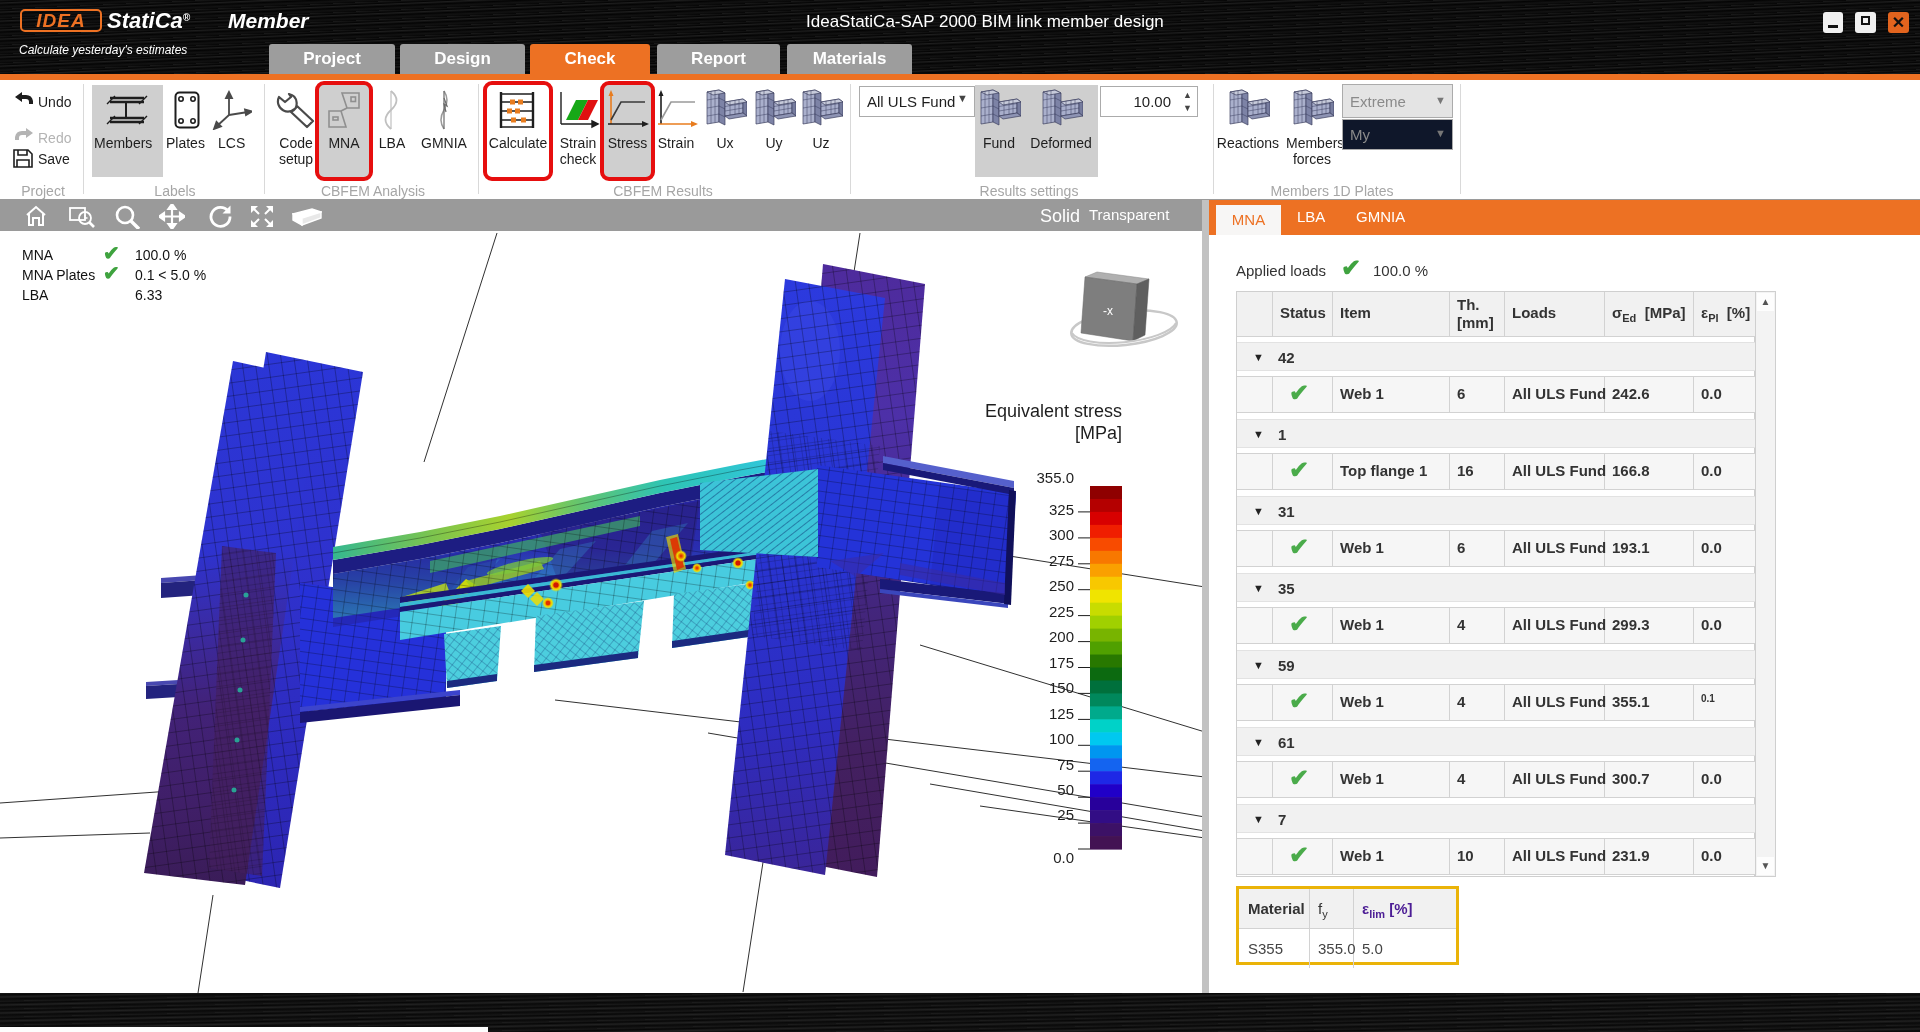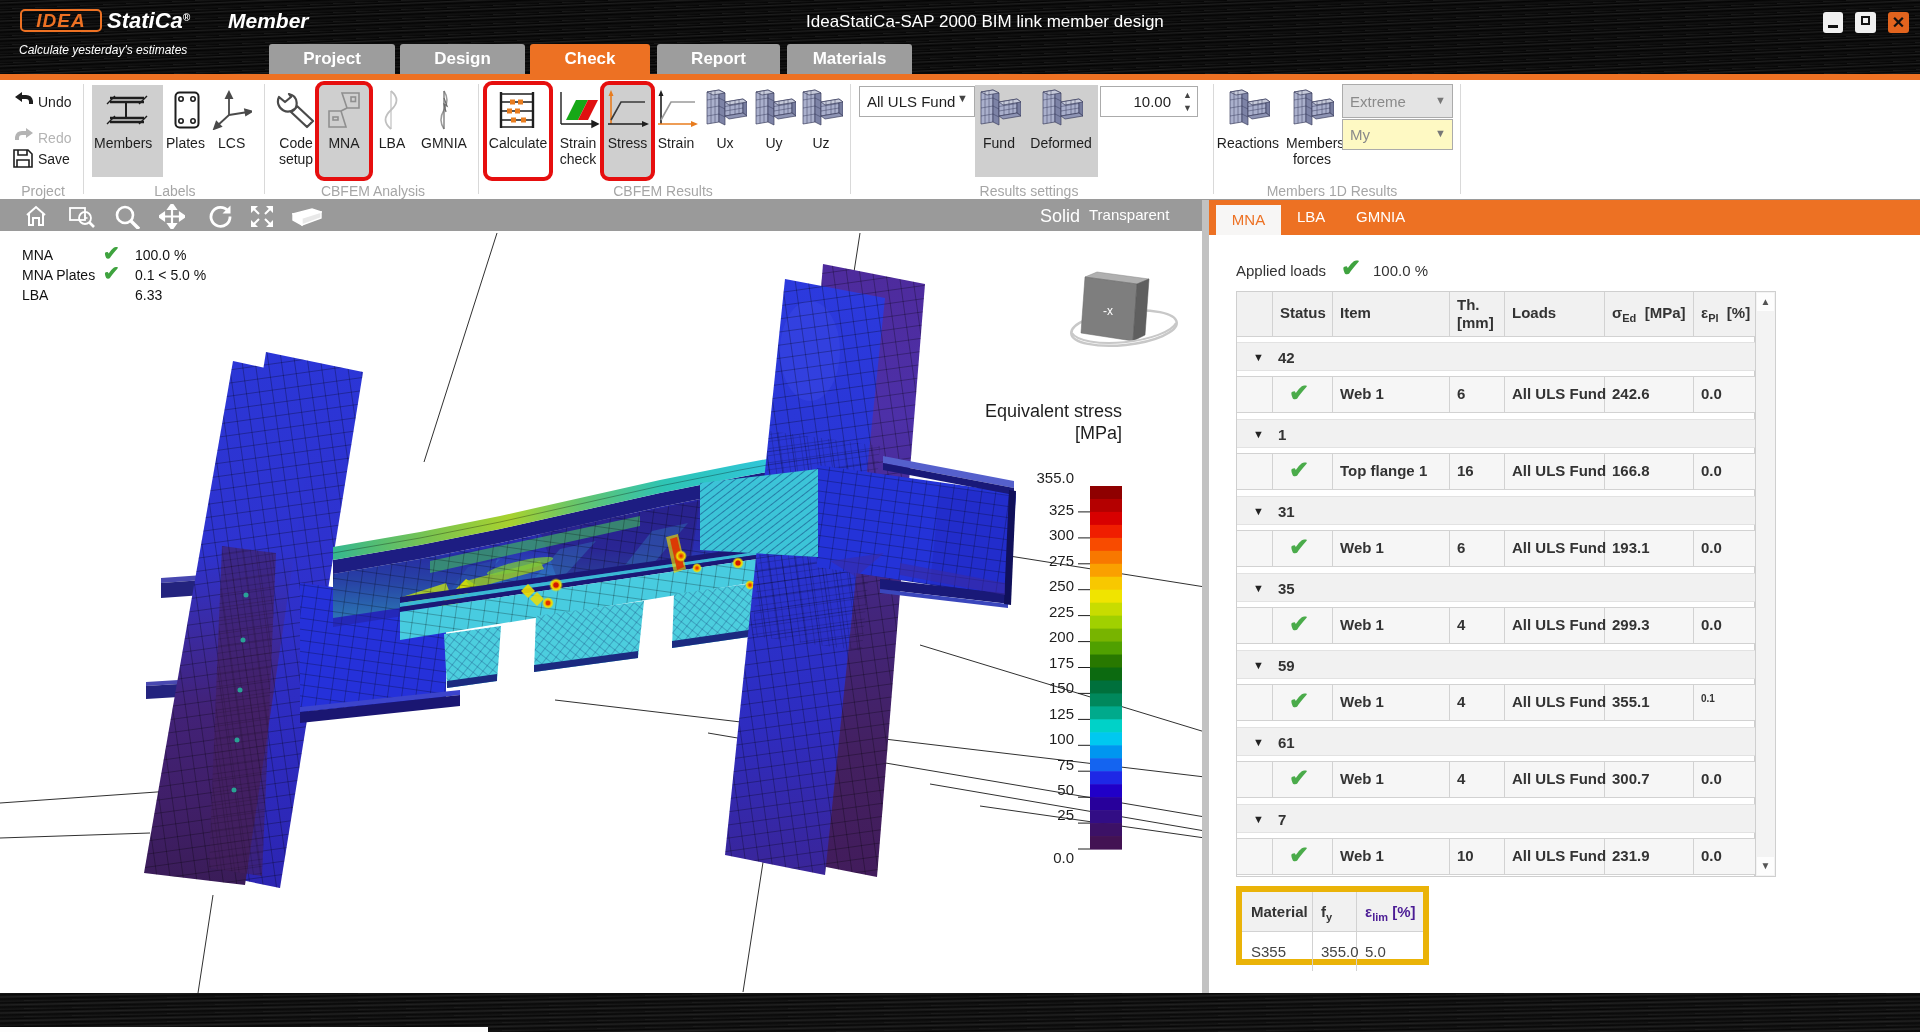--- a/index.html
+++ b/index.html
@@ -242,25 +242,25 @@
   <span class="blabel" style="left:1215px;top:55px;width:66px">Reactions</span>
   <svg class="abs" style="left:1290px;top:8px" width="44" height="44">
       <use href="#beam3d"></use>
     </svg>
   <span class="blabel" style="left:1286px;top:55px;width:52px">Members</span>
   <span class="blabel" style="left:1286px;top:71px;width:52px">forces</span>
   <div style="position:absolute;left:1342px;top:4px;width:111px;height:34px;border:1px solid #ababab;background:#e4e4e4">
     <span style="position:absolute;left:7px;top:8px;font-size:15px;color:#8a8a8a">Extreme</span>
     <span style="position:absolute;right:6px;top:9px;font-size:11px;color:#777">▼</span>
     </div>
-  <div style="position:absolute;left:1342px;top:39px;width:111px;height:31px;border:1px solid #ababab;background:#fef9c3">
+  <div style="position:absolute;left:1342px;top:39px;width:111px;height:31px;border:1px solid #ababab;background:#0f172a">
     <span style="position:absolute;left:7px;top:6px;font-size:15px;color:#8a8a8a">My</span>
     <span style="position:absolute;right:6px;top:7px;font-size:11px;color:#777">▼</span>
     </div>
-  <div class="glabel" style="left:1262px;width:140px">Members 1D Results</div>
+  <div class="glabel" style="left:1262px;width:140px">Members 1D Plates</div>
   <div class="sep" style="left:1460px"></div>
 </div>
 <div id="vtoolbar">
  <svg class="abs" style="left:25px;top:5px" width="22" height="22" viewBox="0 0 22 22">
       <g fill="none" stroke="#fff" stroke-width="2">
         <path d="M2 10 L11 2 L20 10"></path>
         <path d="M4 9 L4 20 L8 20 L8 13 L14 13 L14 20 L18 20 L18 9"></path>
       </g>
     </svg>
  <svg class="abs" style="left:69px;top:5px" width="26" height="24" viewBox="0 0 26 24">
@@ -710,27 +710,27 @@
       <span style="position:absolute;left:220px;top:555px;font-weight:bold;font-size:15px;color:#333">10</span>
       <span style="position:absolute;left:275px;top:555px;font-weight:bold;font-size:15px;color:#333">All ULS Fund</span>
       <span style="position:absolute;left:375px;top:555px;font-weight:bold;font-size:15px;color:#333">231.9</span>
       <span style="position:absolute;left:464px;top:555px;font-weight:bold;font-size:15px;color:#333">0.0</span>
     </div>
  <div id="scrollbar" style="position:absolute;left:546px;top:91px;width:21px;height:586px;background:#f3f3f3;border:1px solid #cfcfcf">
    <div style="position:absolute;left:1px;top:1px;width:17px;height:18px;background:#fdfdfd;text-align:center;font-size:10px;color:#555;line-height:18px">▲</div>
    <div style="position:absolute;left:1px;bottom:1px;width:17px;height:18px;background:#fdfdfd;text-align:center;font-size:10px;color:#555;line-height:18px">▼</div>
  </div>
 
- <div style="position:absolute;left:27px;top:686px;width:193px;height:79px;border:6px solid #eab308">
+ <div style="position:absolute;left:27px;top:686px;width:223px;height:79px;border:3px solid #eab308">
   <div style="position:absolute;left:0;top:0;width:100%;height:39px;background:#f1f1f1"></div>
   <div style="position:absolute;left:70px;top:0;width:1px;height:79px;background:#d2d2d2"></div>
   <div style="position:absolute;left:114px;top:0;width:1px;height:79px;background:#d2d2d2"></div>
   <div style="position:absolute;left:0;top:39px;width:100%;height:1px;background:#d2d2d2"></div>
   <span style="position:absolute;left:9px;top:11px;font-weight:bold;font-size:15px;color:#333">Material</span>
-  <span style="position:absolute;left:79px;top:11px;font-weight:bold;font-size:15px;color:#333">f<sub style="font-size:11px">y</sub></span>
+  <span style="position:absolute;left:79px;top:11px;font-weight:normal;font-size:15px;color:#333">f<sub style="font-size:11px">y</sub></span>
   <span style="position:absolute;left:123px;top:11px;font-weight:bold;font-size:15px;color:#4c1d95">ε<sub style="font-size:11px">lim</sub>&nbsp;[%]</span>
   <span style="position:absolute;left:9px;top:51px;font-size:15px;color:#444">S355</span>
   <span style="position:absolute;left:79px;top:51px;font-size:15px;color:#444">355.0</span>
   <span style="position:absolute;left:123px;top:51px;font-size:15px;color:#444">5.0</span>
  </div>
 </div>
 
 <div id="bottombar"></div>
 <div id="taskwhite"></div>
 

